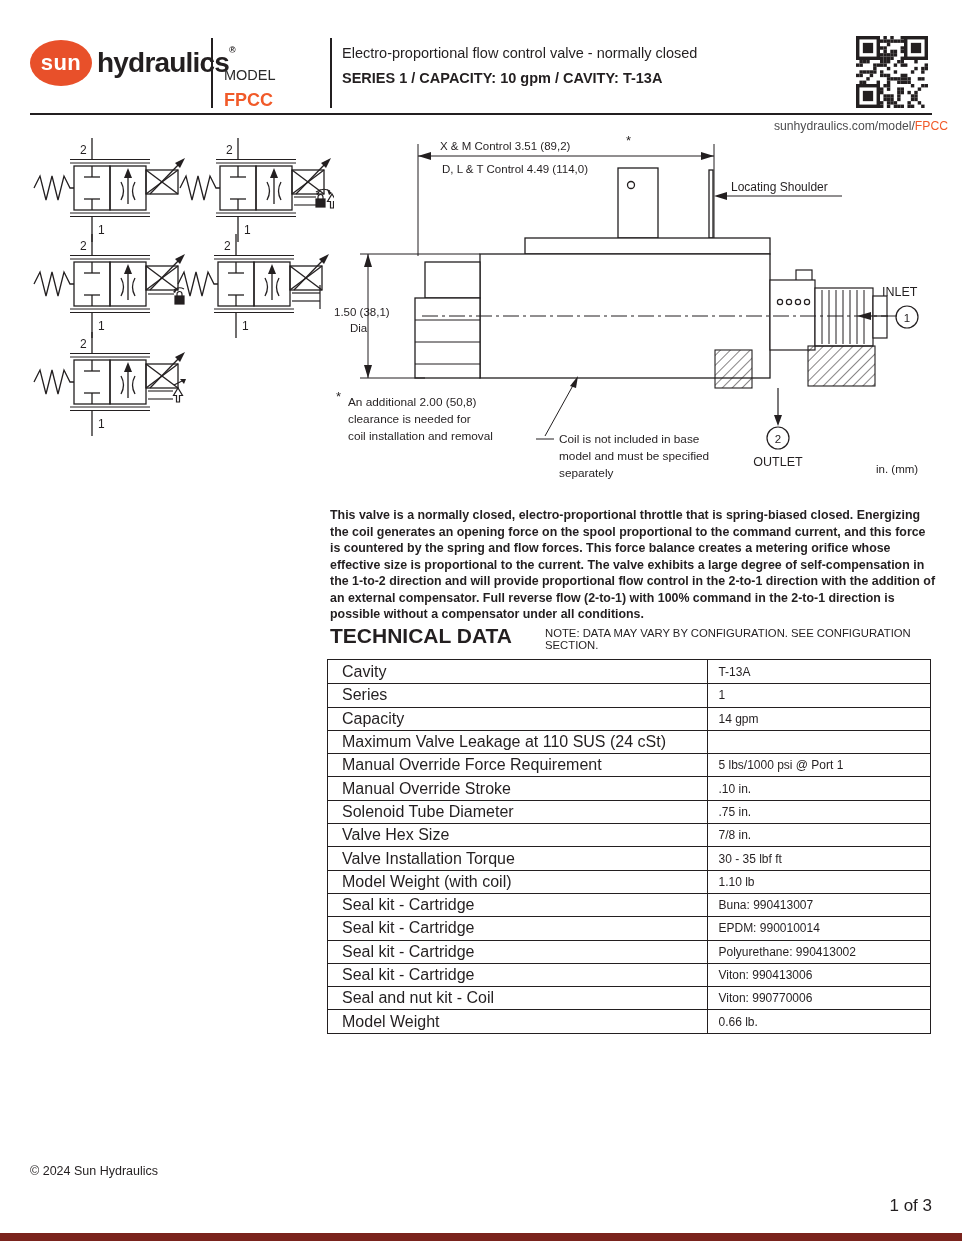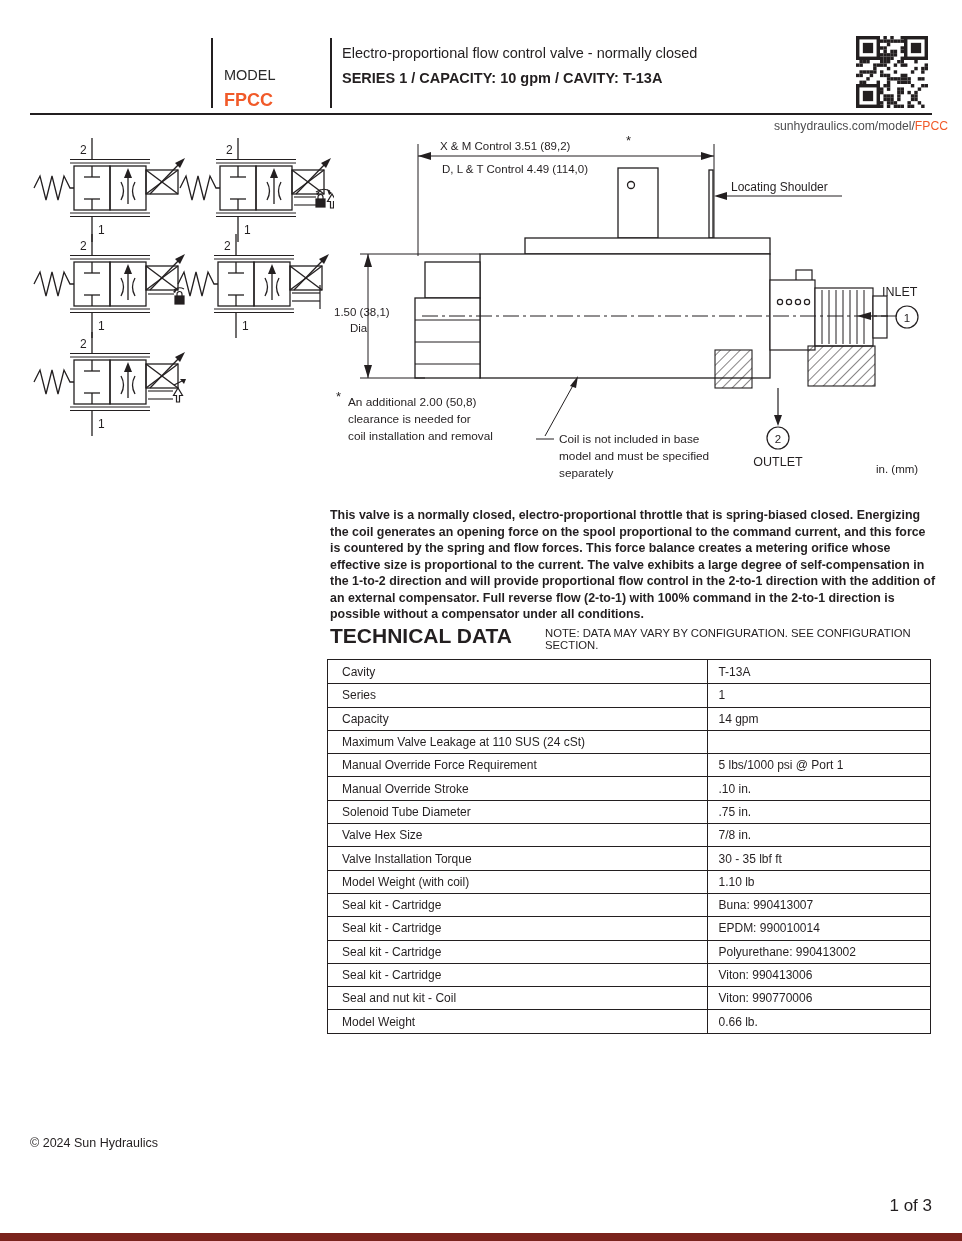--- a/index.html
+++ b/index.html
@@ -53,33 +53,39 @@
 
   
   .td-heading { position:absolute; left:330px; top:624px; font-size:21px; font-weight:bold; }
   .td-note { position:absolute; left:545px; top:627px; font-size:11.3px; }
 
   .tech-table { position:absolute; left:327px; top:659px; width:604px;
                 border:1.5px solid #231f20; }
   .t-row { display:flex; height:23.3px; border-top:1px solid #231f20; align-items:stretch; }
   .t-row:first-child { border-top:none; }
   .t-label { flex:0 0 63.2%; border-right:1px solid #231f20; display:flex;
-             align-items:center; padding-left:14px; font-size:12px;text-align:right; }
+             align-items:center; padding-left:14px; font-size:16px;text-align:right; }
   .t-value { flex:1; display:flex; align-items:center; padding-left:10px; font-size:12px; }
 
   
-  .footer-copy { position:absolute; left:30px; top:1136px; font-size:12.5px; }
+  .footer-copy { position:absolute; left:30px; top:1164px; font-size:12.5px; }
   .footer-page { position:absolute; right:30px; top:1196px; font-size:17px; }
   .footer-bar  { position:absolute; left:0; top:1233px; width:962px; height:8px; background:#7a231d; }
 </style>
 </head>
 <body>
 
 <div class="page">
 
+  <div class="logo">
+    <div class="logo-mark">
+      <span>sun</span>
+    </div>
+    <div class="logo-text"><span>hydraulics</span><span class="logo-reg">®</span></div>
+  </div>
 
   <div class="vdiv" id="vdiv1"></div>
   <div class="vdiv" id="vdiv2"></div>
 
   <div class="model-block">
     <div class="model-label">MODEL</div>
     <div class="model-value">FPCC</div>
   </div>
 
   <div class="title-block">

